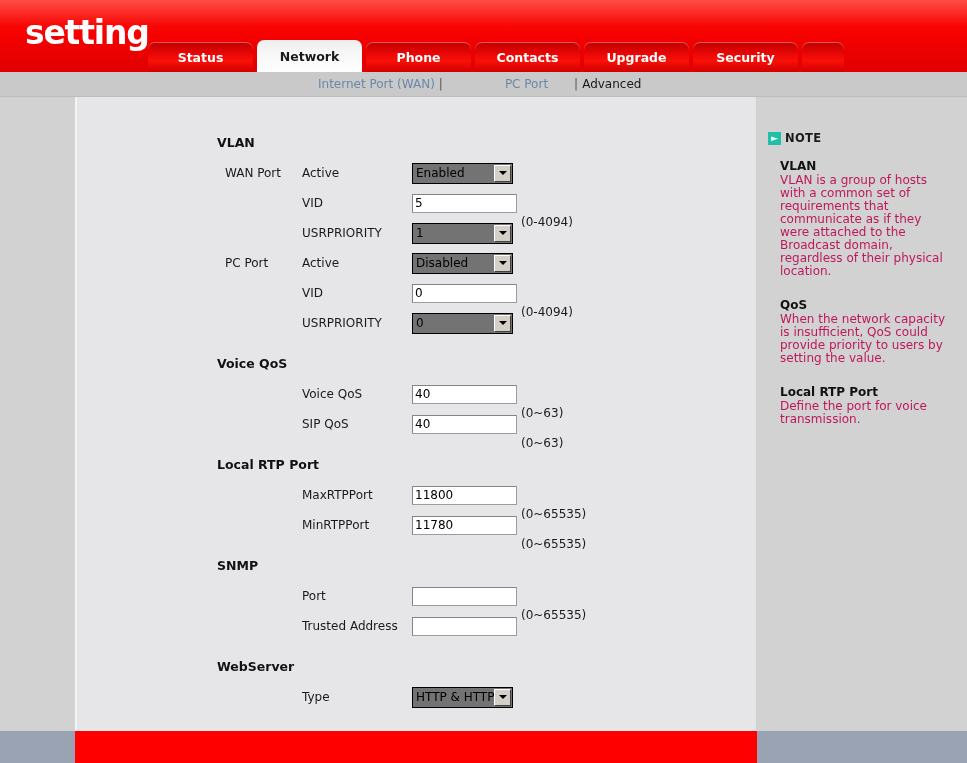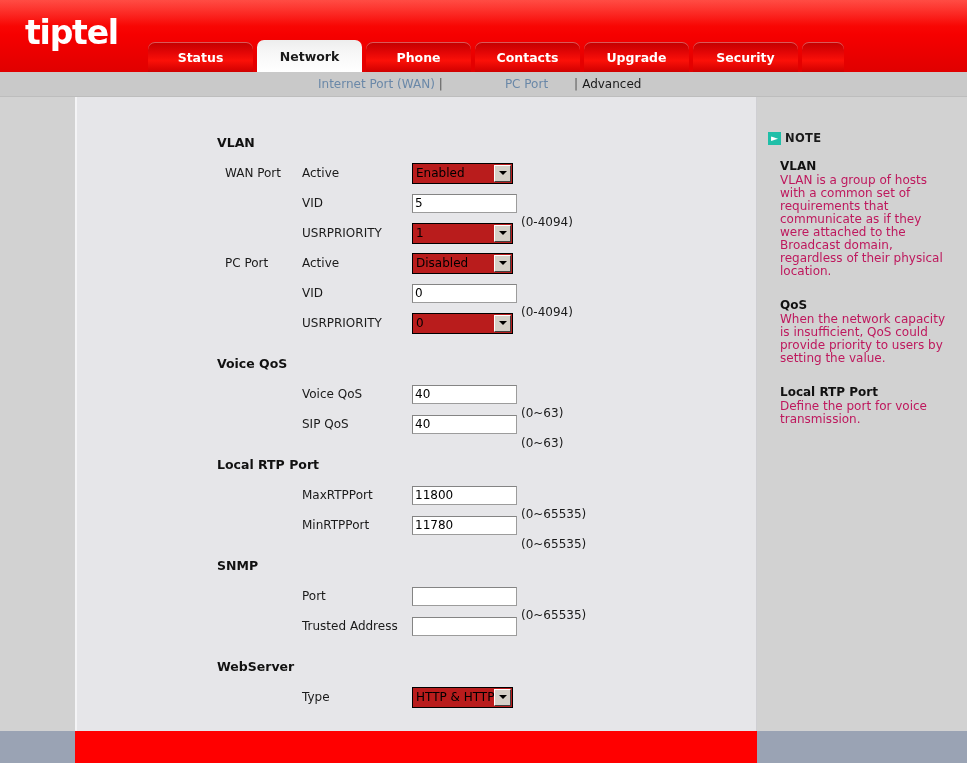--- a/index.html
+++ b/index.html
@@ -182,21 +182,21 @@
     border-top-color: #848484;
     border-left-color: #848484;
     padding: 0 2px;
     box-sizing: content-box;
     border-radius: 0;
   }
   .sel {
     position: relative;
     width: 99px;
     height: 19px;
-    background: #b91c1c;
+    background: #737373;
     border: 1px solid #000000;
     box-sizing: content-box;
     display: flex;
     align-items: center;
     cursor: pointer;
     overflow: hidden;
   }
   .sel-text {
     font-size: 12px;
     color: #000;
@@ -315,21 +315,21 @@
     background: #9aa3b4;
   }
   .page-left-gutter { left: 0; width: 75px; }
   .page-right-gutter { left: 757px; width: 210px; }
 </style>
 </head>
 <body>
 
 <div class="header">
   <div class="header-sheen"></div>
-  <div class="logo">tiptel</div>
+  <div class="logo">setting</div>
 
   <div class="tabs">
     <div class="tab">
         <span>Status</span>
       </div>
     <div class="tab active">
         <span>Network</span>
       </div>
     <div class="tab">
         <span>Phone</span>

